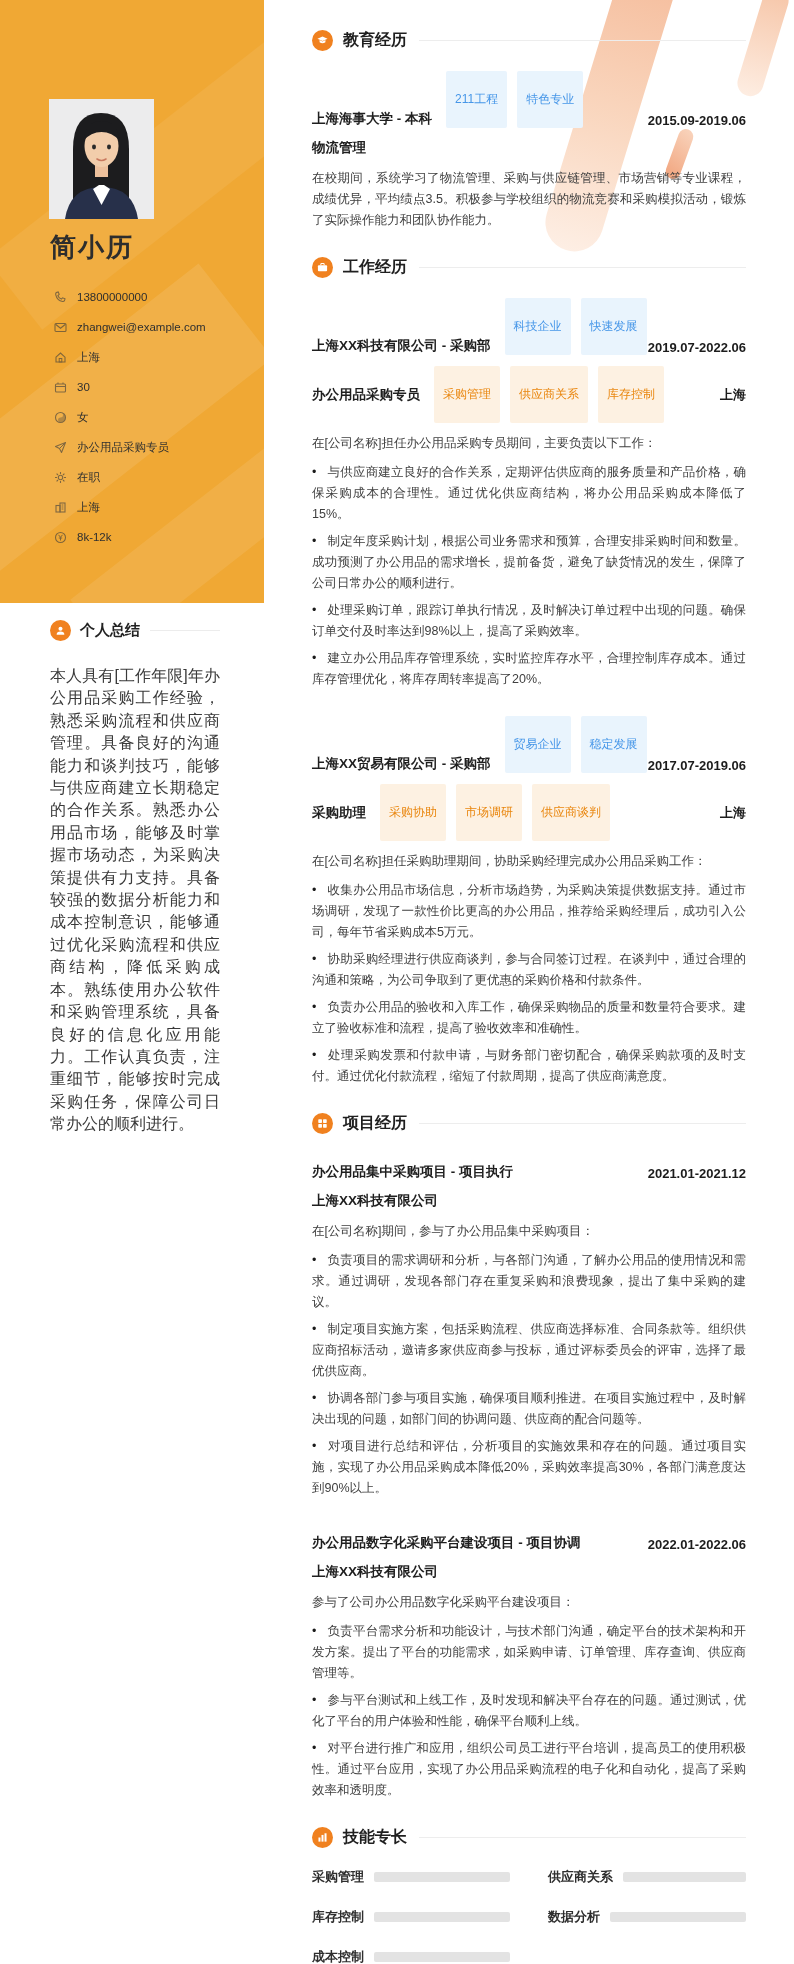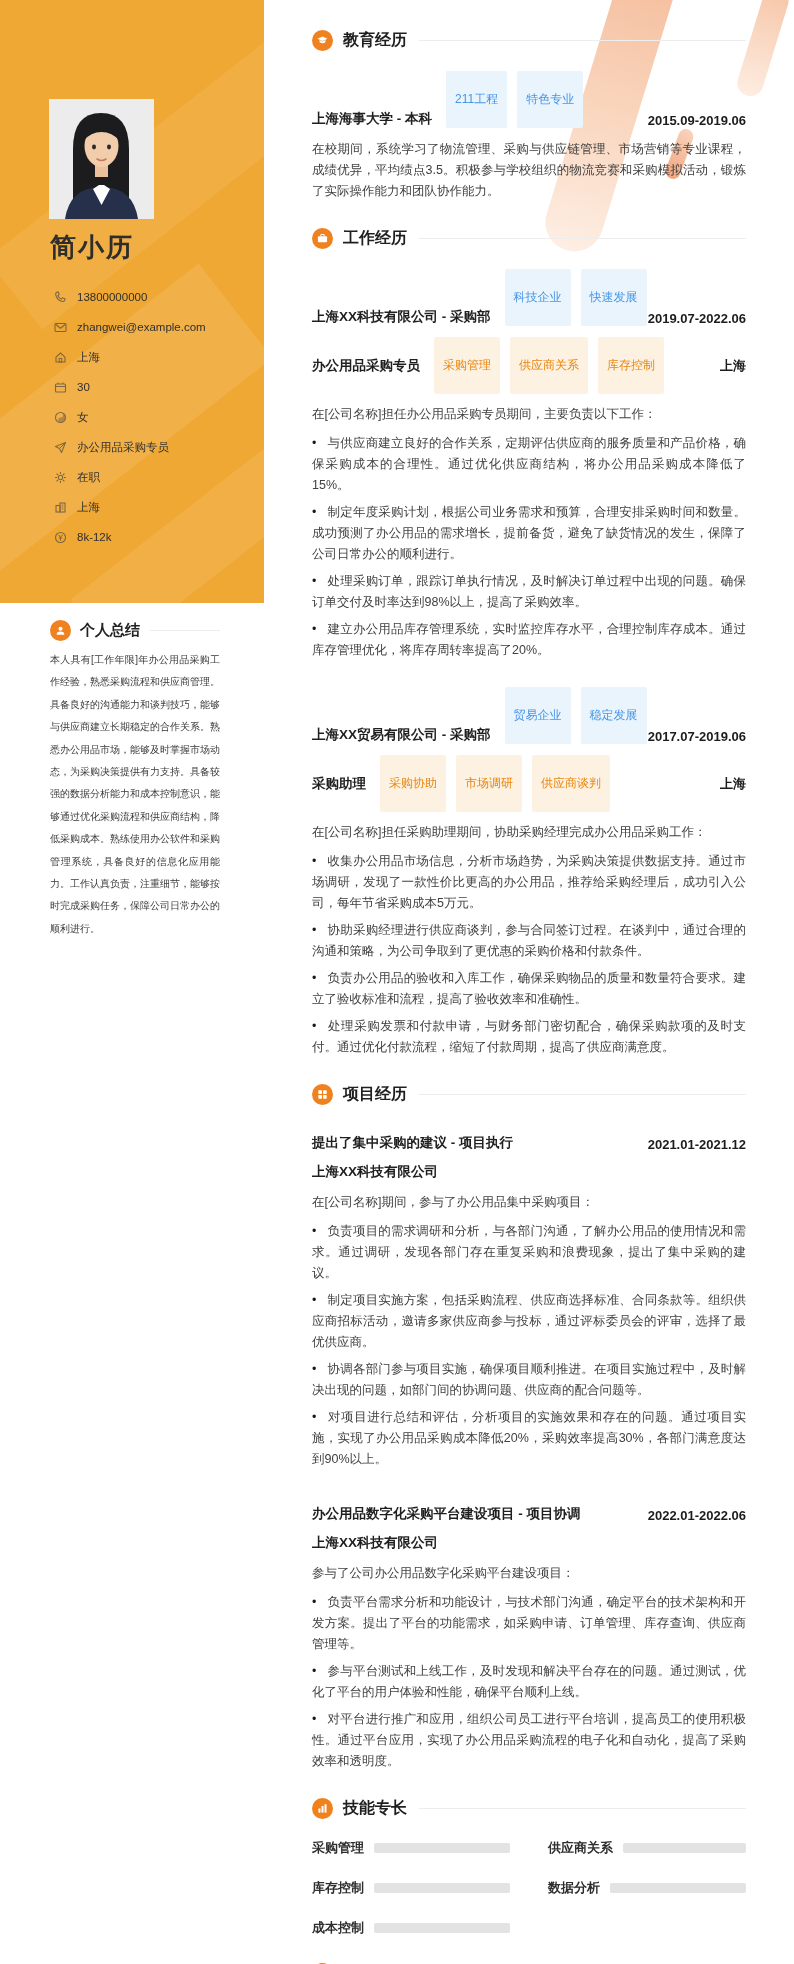--- a/index.html
+++ b/index.html
@@ -31,21 +31,21 @@
   .contact .cicon { width:13px; height:13px; flex:none; margin-right:10px; opacity:.62; }
   .contact .ctext { font-size:11.5px; color:#2f2f2f; }
   
   .summary { position:absolute; left:50px; top:620px; width:170px; }
   .sum-head { display:flex; align-items:center; }
   .icon-circle { width:21px; height:21px; border-radius:50%; background:#f0811f;
     display:flex; align-items:center; justify-content:center; flex:none; }
   .icon-circle svg { width:11px; height:11px; }
   .sum-title { font-size:15px; font-weight:bold; color:#222; margin-left:9px; white-space:nowrap; }
   .sum-line { flex:1; height:1px; background:#ececec; margin-left:10px; }
-  .sum-text { margin-top:8px; font-size:10px; line-height:22.4px; color:#3a3a3a; text-align:justify; }
+  .sum-text { margin-top:24px; font-size:16px; line-height:22.4px; color:#3a3a3a; text-align:justify; }
   
   .main { position:relative; margin-left:264px; padding:30px 48px 0 48px; z-index:1; }
   .sec { margin-bottom:26px; }
   .sec-head { display:flex; align-items:center; margin-bottom:20px; position:relative; z-index:1; }
   .sec-title { font-size:16px; font-weight:bold; color:#1f1f1f; margin-left:10px; white-space:nowrap; }
   .sec-line { flex:1; height:1px; background:#ededed; margin-left:12px; }
   .entry { margin-bottom:26px; }
   .entry:last-child { margin-bottom:0; }
   .entry-head { display:flex; align-items:flex-end; margin-bottom:11px; }
   .entry-title { font-size:13.5px; font-weight:bold; color:#1f1f1f; white-space:nowrap; }
@@ -202,20 +202,21 @@
     </div>
     <div class="entry">
       <div class="entry-head">
         <span class="entry-title">上海海事大学 - 本科</span>
         <span class="tags">
           <span class="tag tag-blue">211工程</span>
           <span class="tag tag-blue">特色专业</span>
         </span>
         <span class="entry-date">2015.09-2019.06</span>
       </div>
+      <div class="company-line">物流管理</div>
       <p class="bullet" style="text-align:justify">在校期间，系统学习了物流管理、采购与供应链管理、市场营销等专业课程，成绩优异，平均绩点3.5。积极参与学校组织的物流竞赛和采购模拟活动，锻炼了实际操作能力和团队协作能力。</p>
     </div>
   </section>
 
   <section class="sec">
     <div class="sec-head">
       <span class="icon-circle">
         <svg viewBox="0 0 12 12">
             <rect x="1" y="3.6" width="10" height="6.4" rx="1" fill="#fff"></rect>
             <path d="M4.2 3.6 V2.4 q0-0.8 0.8-0.8 h2 q0.8 0 0.8 0.8 v1.2" fill="none" stroke="#fff" stroke-width="1.1"></path>
@@ -285,21 +286,21 @@
             <rect x="1.4" y="6.6" width="4" height="4" rx="0.7" fill="#fff"></rect>
             <rect x="6.6" y="6.6" width="4" height="4" rx="0.7" fill="#fff"></rect>
           </svg>
       </span>
       <span class="sec-title">项目经历</span>
       <span class="sec-line"></span>
     </div>
 
     <div class="entry">
       <div class="entry-head">
-        <span class="entry-title">提出了集中采购的建议 - 项目执行</span>
+        <span class="entry-title">办公用品集中采购项目 - 项目执行</span>
         <span class="entry-date">2021.01-2021.12</span>
       </div>
       <div class="company-line">上海XX科技有限公司</div>
       <p class="intro">在[公司名称]期间，参与了办公用品集中采购项目：</p>
       <p class="bullet"><span class="dot">•</span><span>负责项目的需求调研和分析，与各部门沟通，了解办公用品的使用情况和需求。通过调研，发现各部门存在重复采购和浪费现象，提出了集中采购的建议。</span></p>
       <p class="bullet"><span class="dot">•</span><span>制定项目实施方案，包括采购流程、供应商选择标准、合同条款等。组织供应商招标活动，邀请多家供应商参与投标，通过评标委员会的评审，选择了最优供应商。</span></p>
       <p class="bullet"><span class="dot">•</span><span>协调各部门参与项目实施，确保项目顺利推进。在项目实施过程中，及时解决出现的问题，如部门间的协调问题、供应商的配合问题等。</span></p>
       <p class="bullet"><span class="dot">•</span><span>对项目进行总结和评估，分析项目的实施效果和存在的问题。通过项目实施，实现了办公用品采购成本降低20%，采购效率提高30%，各部门满意度达到90%以上。</span></p>
     </div>
 

